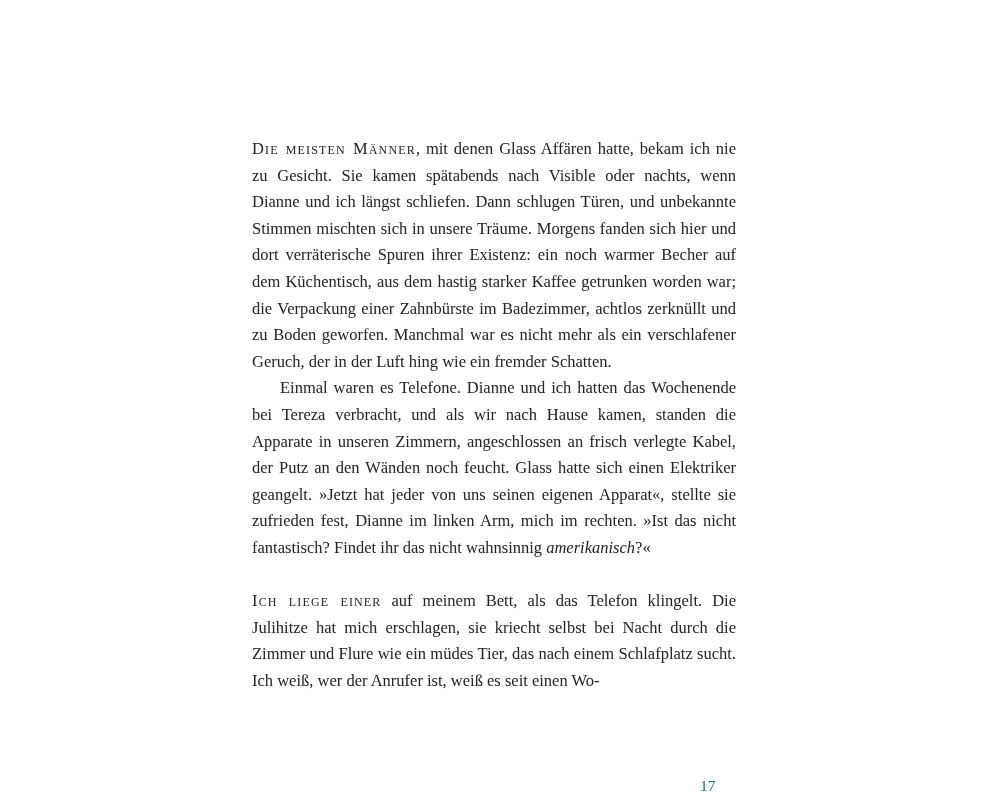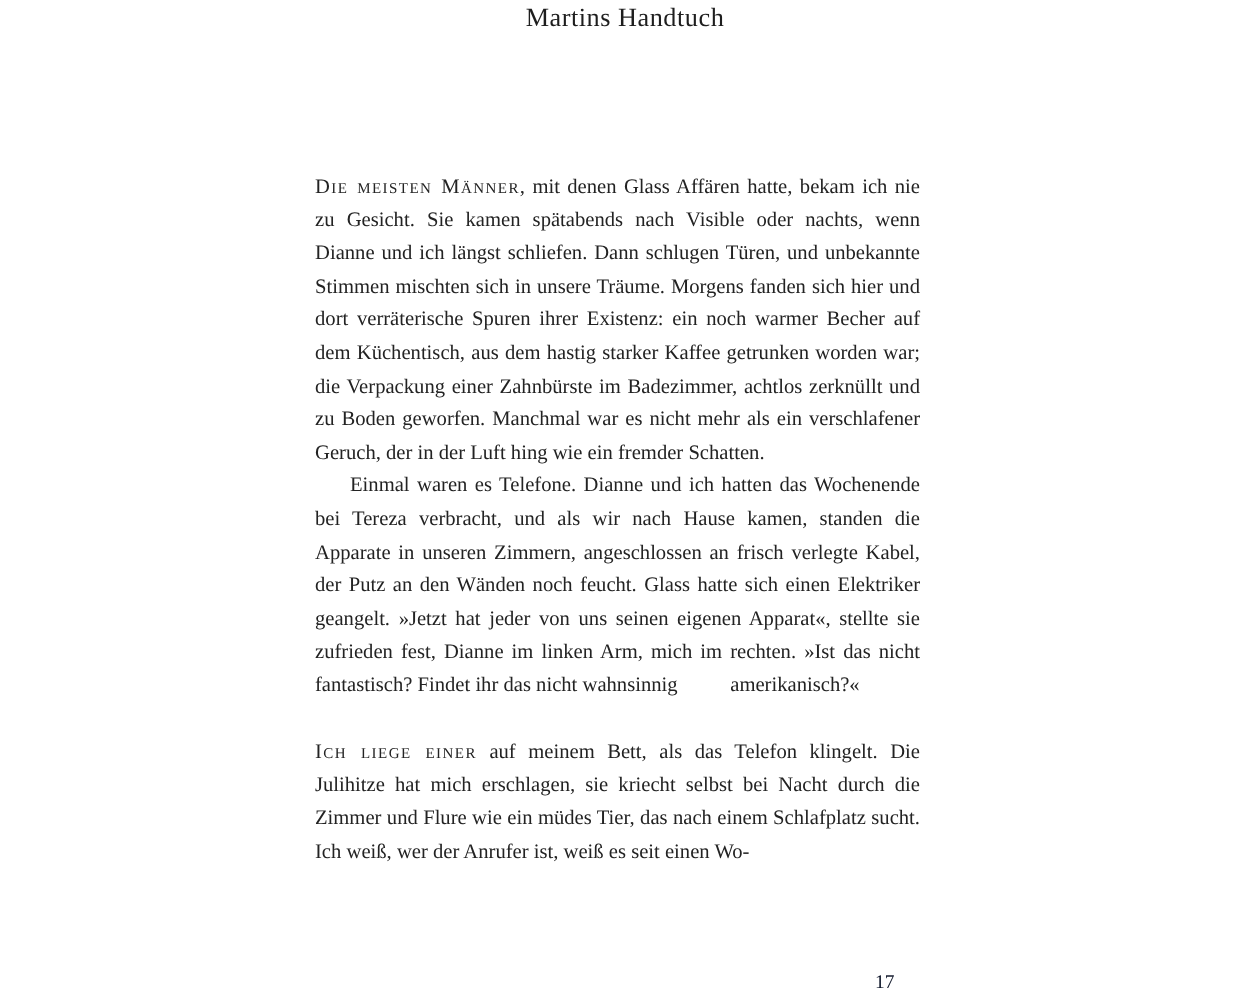--- a/index.html
+++ b/index.html
@@ -47,36 +47,35 @@
       text-indent: 28px;
     }
     .gap-before {
       margin-top: 26.6px !important;
     }
     .lead {
       font-variant: small-caps;
       letter-spacing: 0.07em;
     }
     .ital {
-      margin-left: 38px;
+      font-style: italic;
     }
     .page-number {
       position: absolute;
       left: 700px;
       top: 777px;
       font-size: 15.5px;
-      color: #0f172a;
+      color: #0f766e;
     }
   </style>
 </head>
 <body>
 
 <div class="page">
 
-  <h1 class="title">Martins Handtuch</h1>
 
   <div class="text-block">
 
     <p class="para"><span class="lead">Die meisten Männer</span><span>, mit denen Glass Affären hatte, bekam ich nie zu Gesicht. Sie kamen spätabends nach Visible oder nachts, wenn Dianne und ich längst schliefen. Dann schlugen Türen, und unbekannte Stimmen mischten sich in unsere Träume. Morgens fanden sich hier und dort verräterische Spuren ihrer Existenz: ein noch warmer Becher auf dem Küchentisch, aus dem hastig starker Kaffee getrunken worden war; die Verpackung einer Zahnbürste im Badezimmer, achtlos zerknüllt und zu Boden geworfen. Manchmal war es nicht mehr als ein verschlafener Geruch, der in der Luft hing wie ein fremder Schatten.</span></p>
 
     <p class="para para-indent"><span>Einmal waren es Telefone. Dianne und ich hatten das Wochenende bei Tereza verbracht, und als wir nach Hause kamen, standen die Apparate in unseren Zimmern, angeschlossen an frisch verlegte Kabel, der Putz an den Wänden noch feucht. Glass hatte sich einen Elektriker geangelt. »Jetzt hat jeder von uns seinen eigenen Apparat«, stellte sie zufrieden fest, Dianne im linken Arm, mich im rechten. »Ist das nicht fantastisch? Findet ihr das nicht wahnsinnig </span><span class="ital">amerikanisch</span><span>?«</span></p>
 
     <p class="para gap-before"><span class="lead">Ich liege einer</span><span> auf meinem Bett, als das Telefon klingelt. Die Julihitze hat mich erschlagen, sie kriecht selbst bei Nacht durch die Zimmer und Flure wie ein müdes Tier, das nach einem Schlafplatz sucht. Ich weiß, wer der Anrufer ist, weiß es seit einen Wo-</span></p>
 
   </div>

